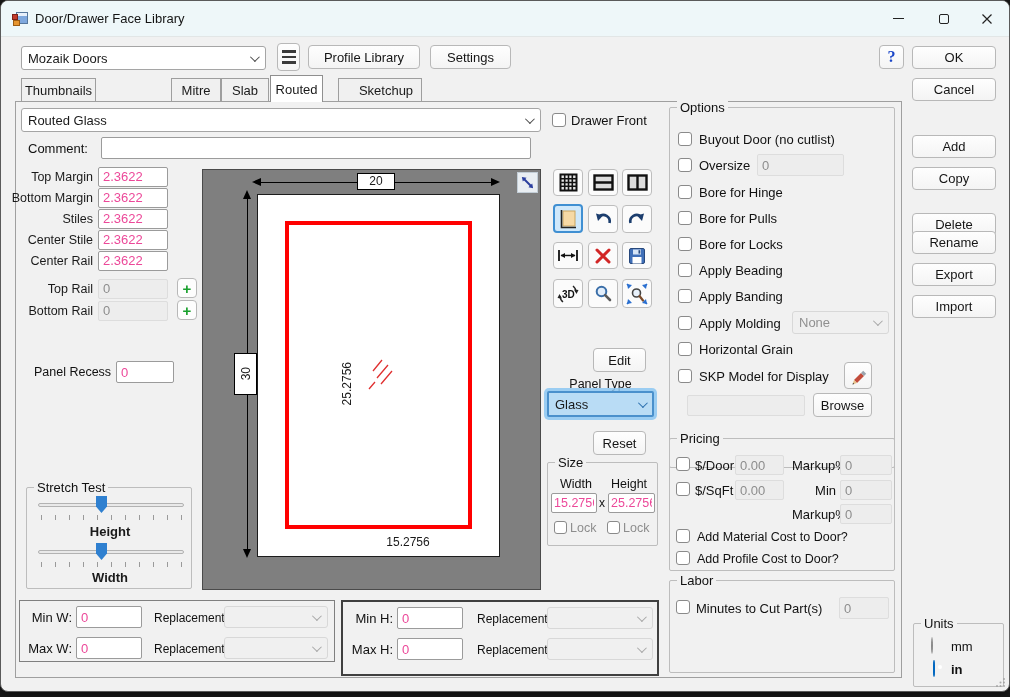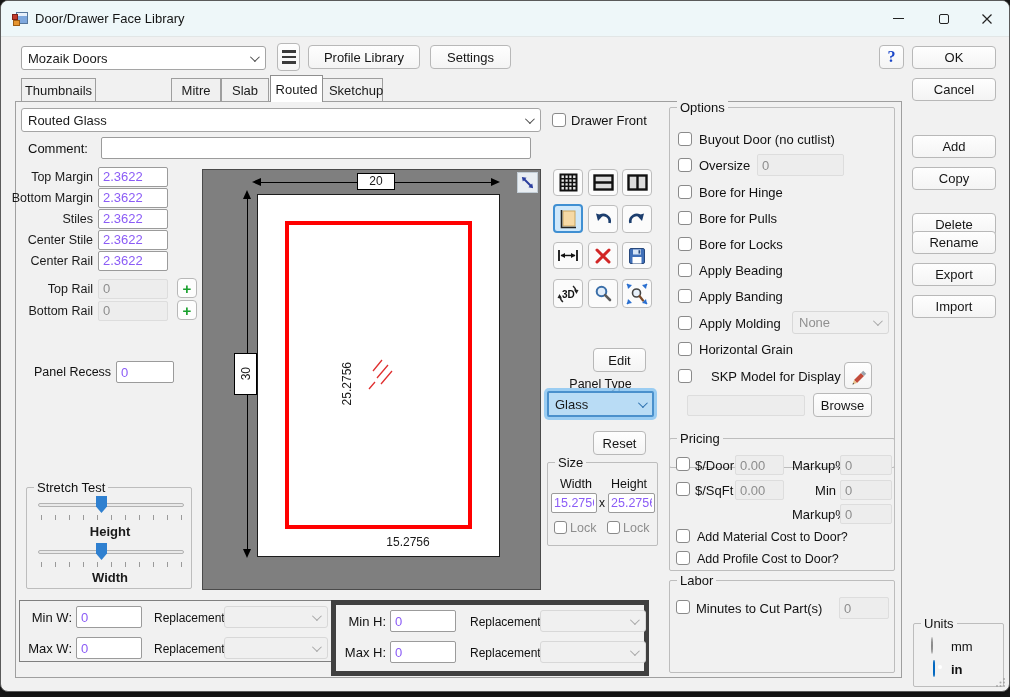--- a/index.html
+++ b/index.html
@@ -12,21 +12,21 @@
   #title-text { position:absolute; left:34px; top:10px; font-size:13px; color:#141414; }
   .app-icon { position:absolute; left:11px; top:10px; width:17px; height:16px; }
   .app-icon .win { position:absolute; left:4px; top:1px; width:12px; height:12px; background:linear-gradient(#e8f0fa 0 3px,#7fa8dd 3px); border:1px solid #56779c; }
   .app-icon .sq-red { position:absolute; left:0; top:3px; width:6px; height:6px; background:#c23a2c; border:1px solid #7c2018; }
   .app-icon .sq-orange { position:absolute; left:1px; top:9px; width:7px; height:6px; background:#e6952f; border:1px solid #9c5c12; }
   .win-btn { position:absolute; top:0; width:45px; height:35px; display:flex; align-items:center; justify-content:center; }
   .glyph-min { width:11px; height:1px; background:#222; }
   .glyph-max { width:10px; height:10px; border:1.2px solid #222; border-radius:2px; }
   
   .btn { background:linear-gradient(#fefefe,#f4f4f4); border:1px solid #b8b8b8; border-radius:4px; display:flex; align-items:center; justify-content:center; font-size:13px; color:#151515; cursor:default; }
-  .input { background:#fff; border:1px solid #9b9b9b; font-family:"Liberation Sans",sans-serif; font-size:13px; padding:0 4px; color:#8b5cf6; border-radius:2px; outline:none; white-space:nowrap; overflow:hidden; }
+  .input { background:#fff; border:1px solid #9b9b9b; font-family:"Liberation Sans",sans-serif; font-size:13px; padding:0 4px; color:#ec4899; border-radius:2px; outline:none; white-space:nowrap; overflow:hidden; }
   .input.dis { background:#ededed; border-color:#dddddd; color:#8d8d8d; }
   .combo { background:#fff; border:1px solid #a5a5a5; border-radius:3px; display:flex; align-items:center; padding:0 8px 0 6px; font-size:13px; }
   .combo .fill { flex:1; overflow:hidden; white-space:nowrap; }
   .combo.dis { background:#f0f0f0; border-color:#d8d8d8; color:#909090; }
   .chev { width:7px; height:7px; border-right:1.6px solid #4c4c4c; border-bottom:1.6px solid #4c4c4c; transform:rotate(45deg) translateY(-2px); flex:none; }
   .chev.lite { border-color:#a8a8a8; }
   .chev.blue { border-color:#2a6fae; }
   .cb { width:14px; height:14px; background:#fff; border:1px solid #8a8a8a; border-radius:3px; flex:none; }
   .cb.small { width:13px; height:13px; }
   .radio { width:14px; height:14px; border-radius:50%; background:#fff; border:1px solid #8a8a8a; position:relative; }
@@ -115,21 +115,21 @@
   <div class="btn abs" style="left:429px; top:44px; width:81px; height:24px;">Settings</div>
   <div class="btn abs" style="left:878px; top:44px; width:25px; height:24px; color:#1a46c8; font-weight:bold; font-family:'Liberation Serif',serif; font-size:16px;">?</div>
   <div class="btn action-btn" style="top:45px;">OK</div>
   <div class="btn action-btn" style="top:77px;">Cancel</div>
 
   <div class="tab" style="left:20px; width:75px;">Thumbnails</div>
   <div class="tab" style="left:95px; width:75px;margin-top:28px;">Traditional</div>
   <div class="tab" style="left:170px; width:50px;">Mitre</div>
   <div class="tab" style="left:220px; width:48px;">Slab</div>
   <div class="tab active" style="left:269px; width:53px;">Routed</div>
-  <div class="tab" style="left:316px; width:66px;padding-left:12px;">Sketchup</div>
+  <div class="tab" style="left:337px; width:84px;padding-left:12px;">Sketchup</div>
 
   <div id="tabpanel"></div>
 
   <div class="combo abs" style="left:20px; top:107px; width:520px; height:24px;">
     <span class="fill">Routed Glass</span>
     <span class="chev"></span>
   </div>
   <span class="cb abs" style="left:551px; top:112px;"></span>
   <span class="lbl" style="left:570px; top:112px;text-align:right;">Drawer Front</span>
 
@@ -341,21 +341,21 @@
     <span class="lbl" style="left:29px; top:181px;">Apply Banding</span>
     <span class="cb abs" style="left:8px; top:208px;"></span>
     <span class="lbl" style="left:29px; top:208px;">Apply Molding</span>
     <div class="combo dis abs" style="left:122px; top:203px; width:97px; height:23px;">
       <span class="fill">None</span>
       <span class="chev lite"></span>
     </div>
     <span class="cb abs" style="left:8px; top:234px;"></span>
     <span class="lbl" style="left:29px; top:234px;">Horizontal Grain</span>
     <span class="cb abs" style="left:8px; top:261px;"></span>
-    <span class="lbl" style="left:41px; top:261px;">SKP Model for Display</span>
+    <span class="lbl" style="left:29px; top:261px;">SKP Model for Display</span>
     <div class="btn abs" style="left:174px; top:254px; width:28px; height:27px;">
       <svg width="20" height="20" viewBox="0 0 20 20">
         <path d="M6 14 L13 7 L16 10 L9 17 Z" fill="#c24b3a"></path>
         <path d="M13 7 L16 10 L18.2 7.8 L15.2 4.8 Z" fill="#9aa4ad"></path>
         <path d="M6 14 L9 17 L4.5 18.5 Z" fill="#e8c28a"></path>
         <path d="M4.5 18.5 L6.2 17.9 L5.1 16.8 Z" fill="#333"></path>
       </svg>
     </div>
     <input class="input dis abs" style="left: 17px; top: 287px; width: 118px; height: 21px;" value="">
     <div class="btn abs" style="left:143px; top:285px; width:59px; height:24px;">Browse</div>
@@ -412,21 +412,21 @@
         <span class="chev lite"></span>
       </div>
     <span class="lbl" style="left:5px; top:40px; width:47px; text-align:right;">Max W:</span>
     <input class="input abs" style="left: 56px; top: 36px; width: 66px; height: 22px;" value="0">
     <span class="lbl" style="left:134px; top:41px; font-size:12px;">Replacement:</span>
     <div class="combo dis abs" style="left:204px; top:36px; width:104px; height:22px;">
         <span class="fill"></span>
         <span class="chev lite"></span>
       </div>
   </div>
-  <div class="abs" style="left:330px; top:599px; width:318px; height:76px; border:5px solid #404040;">
+  <div class="abs" style="left:340px; top:599px; width:318px; height:76px; border:2px solid #404040;">
     <span class="lbl" style="left:5px; top:9px; width:45px; text-align:right;">Min H:</span>
     <input class="input abs" style="left: 54px; top: 5px; width: 66px; height: 22px;" value="0">
     <span class="lbl" style="left:134px; top:10px; font-size:12px;">Replacement:</span>
     <div class="combo dis abs" style="left:204px; top:5px; width:106px; height:22px;">
         <span class="fill"></span>
         <span class="chev lite"></span>
       </div>
     <span class="lbl" style="left:5px; top:40px; width:45px; text-align:right;">Max H:</span>
     <input class="input abs" style="left: 54px; top: 36px; width: 66px; height: 22px;" value="0">
     <span class="lbl" style="left:134px; top:41px; font-size:12px;">Replacement:</span>

